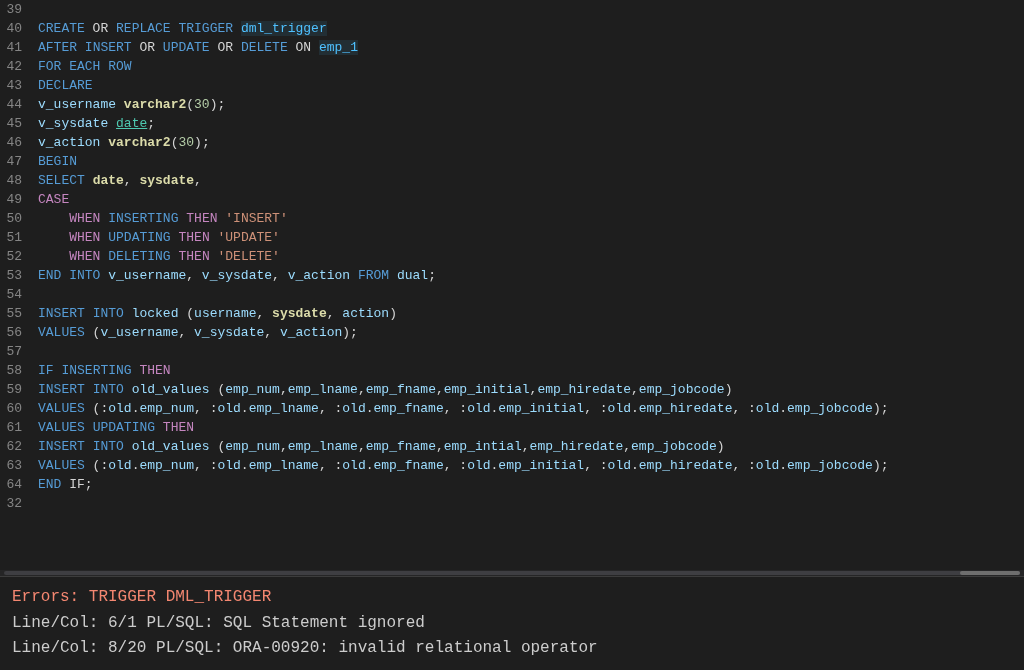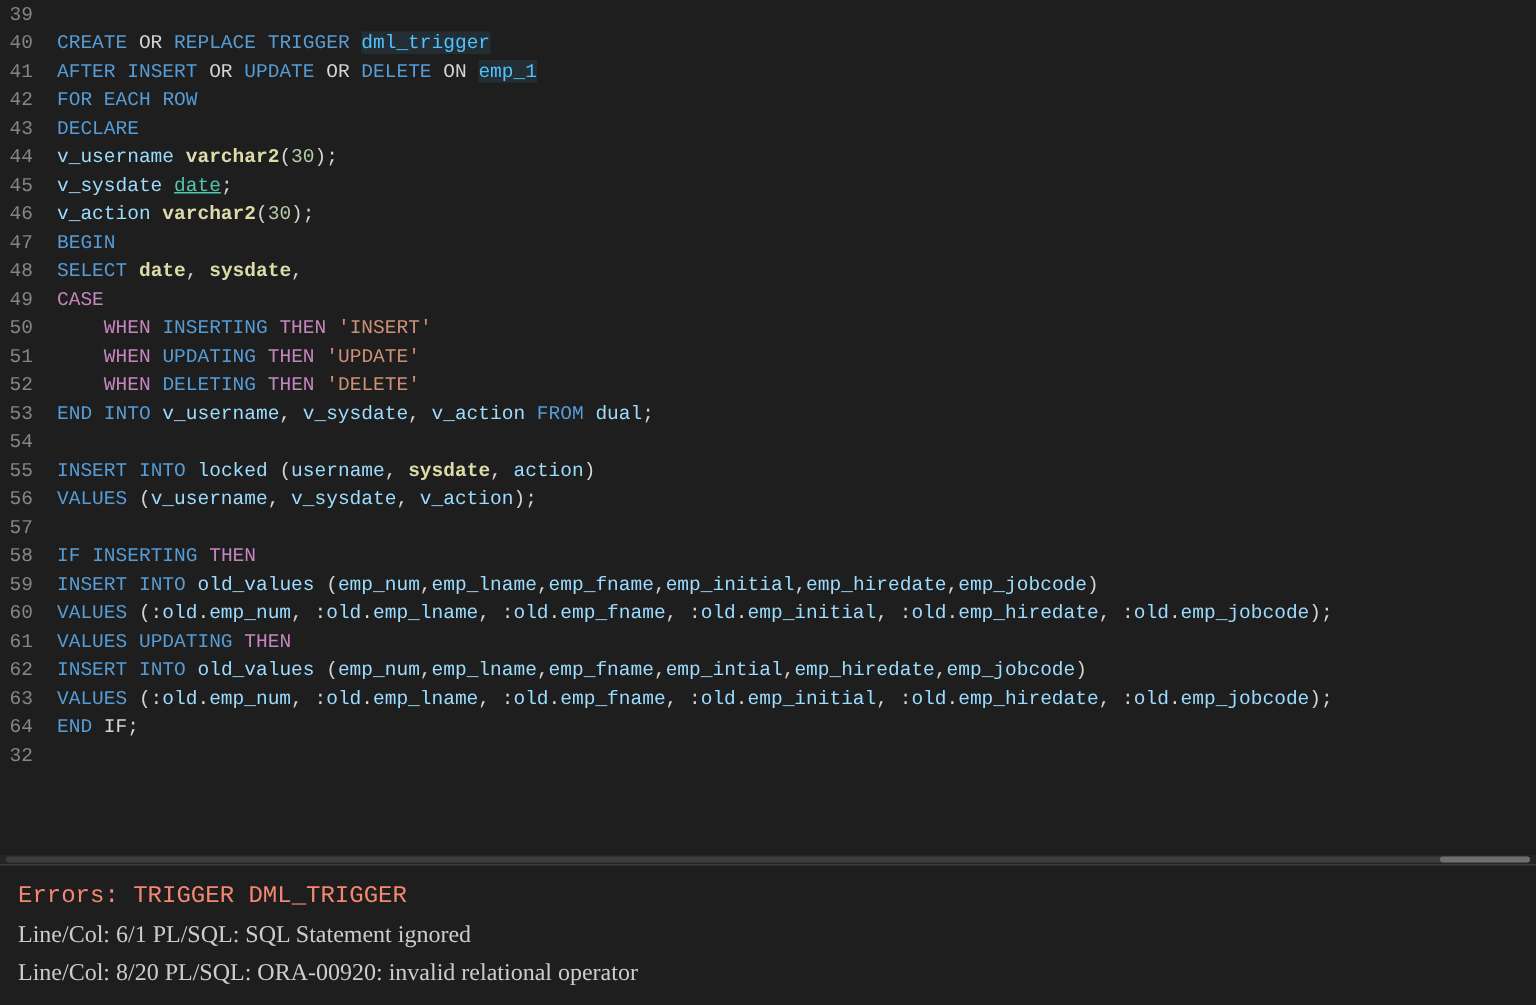--- a/index.html
+++ b/index.html
@@ -88,21 +88,20 @@
       padding: 8px 12px;
       font-size: 16px;
       color: #f48771;
       line-height: 1.6;
     }
     .error-panel .error-title {
       color: #f48771;
     }
     .error-panel .error-line {
       color: #cccccc;
-      font-family: Liberation Serif, serif;
     }
   </style>
 </head>
 <body>
 
 <div class="editor-area">
   <div class="code-container" id="code-container">
   <div class="code-line">
         <span class="line-number">39</span>
         <span class="line-content"></span>

